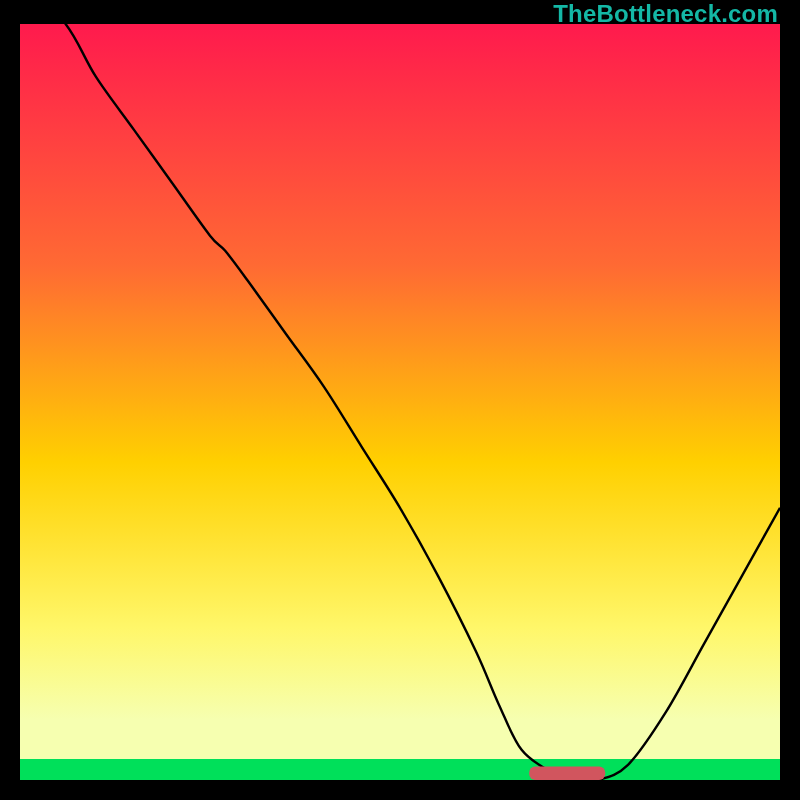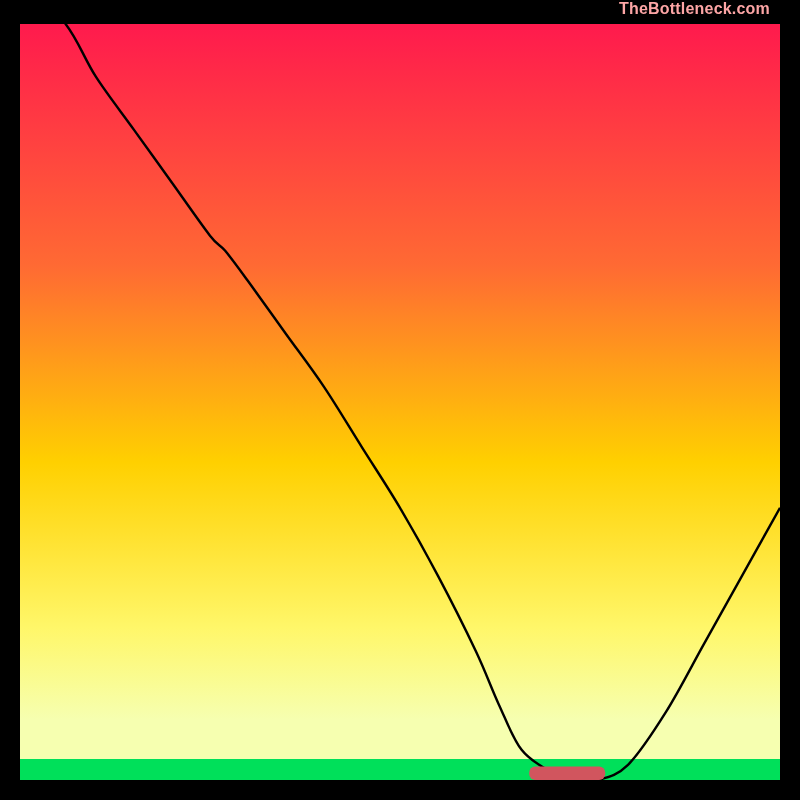--- a/index.html
+++ b/index.html
@@ -15,24 +15,24 @@
     position: absolute;
     left: 20px;
     top: 20px;
     width: 760px;
     height: 760px;
     background: #000;
   }
   .attribution {
     position: absolute;
     top: 0;
-    right: 30px;
-    font-size: 16px;
+    right: 22px;
+    font-size: 24px;
     font-weight: 600;
-    color: #fca5a5;
+    color: #14b8a6;
     letter-spacing: 0.2px;
   }
   svg {
     position: absolute;
     left: 20px;
     top: 24px;
     width: 760px;
     height: 756px;
   }
 </style>

